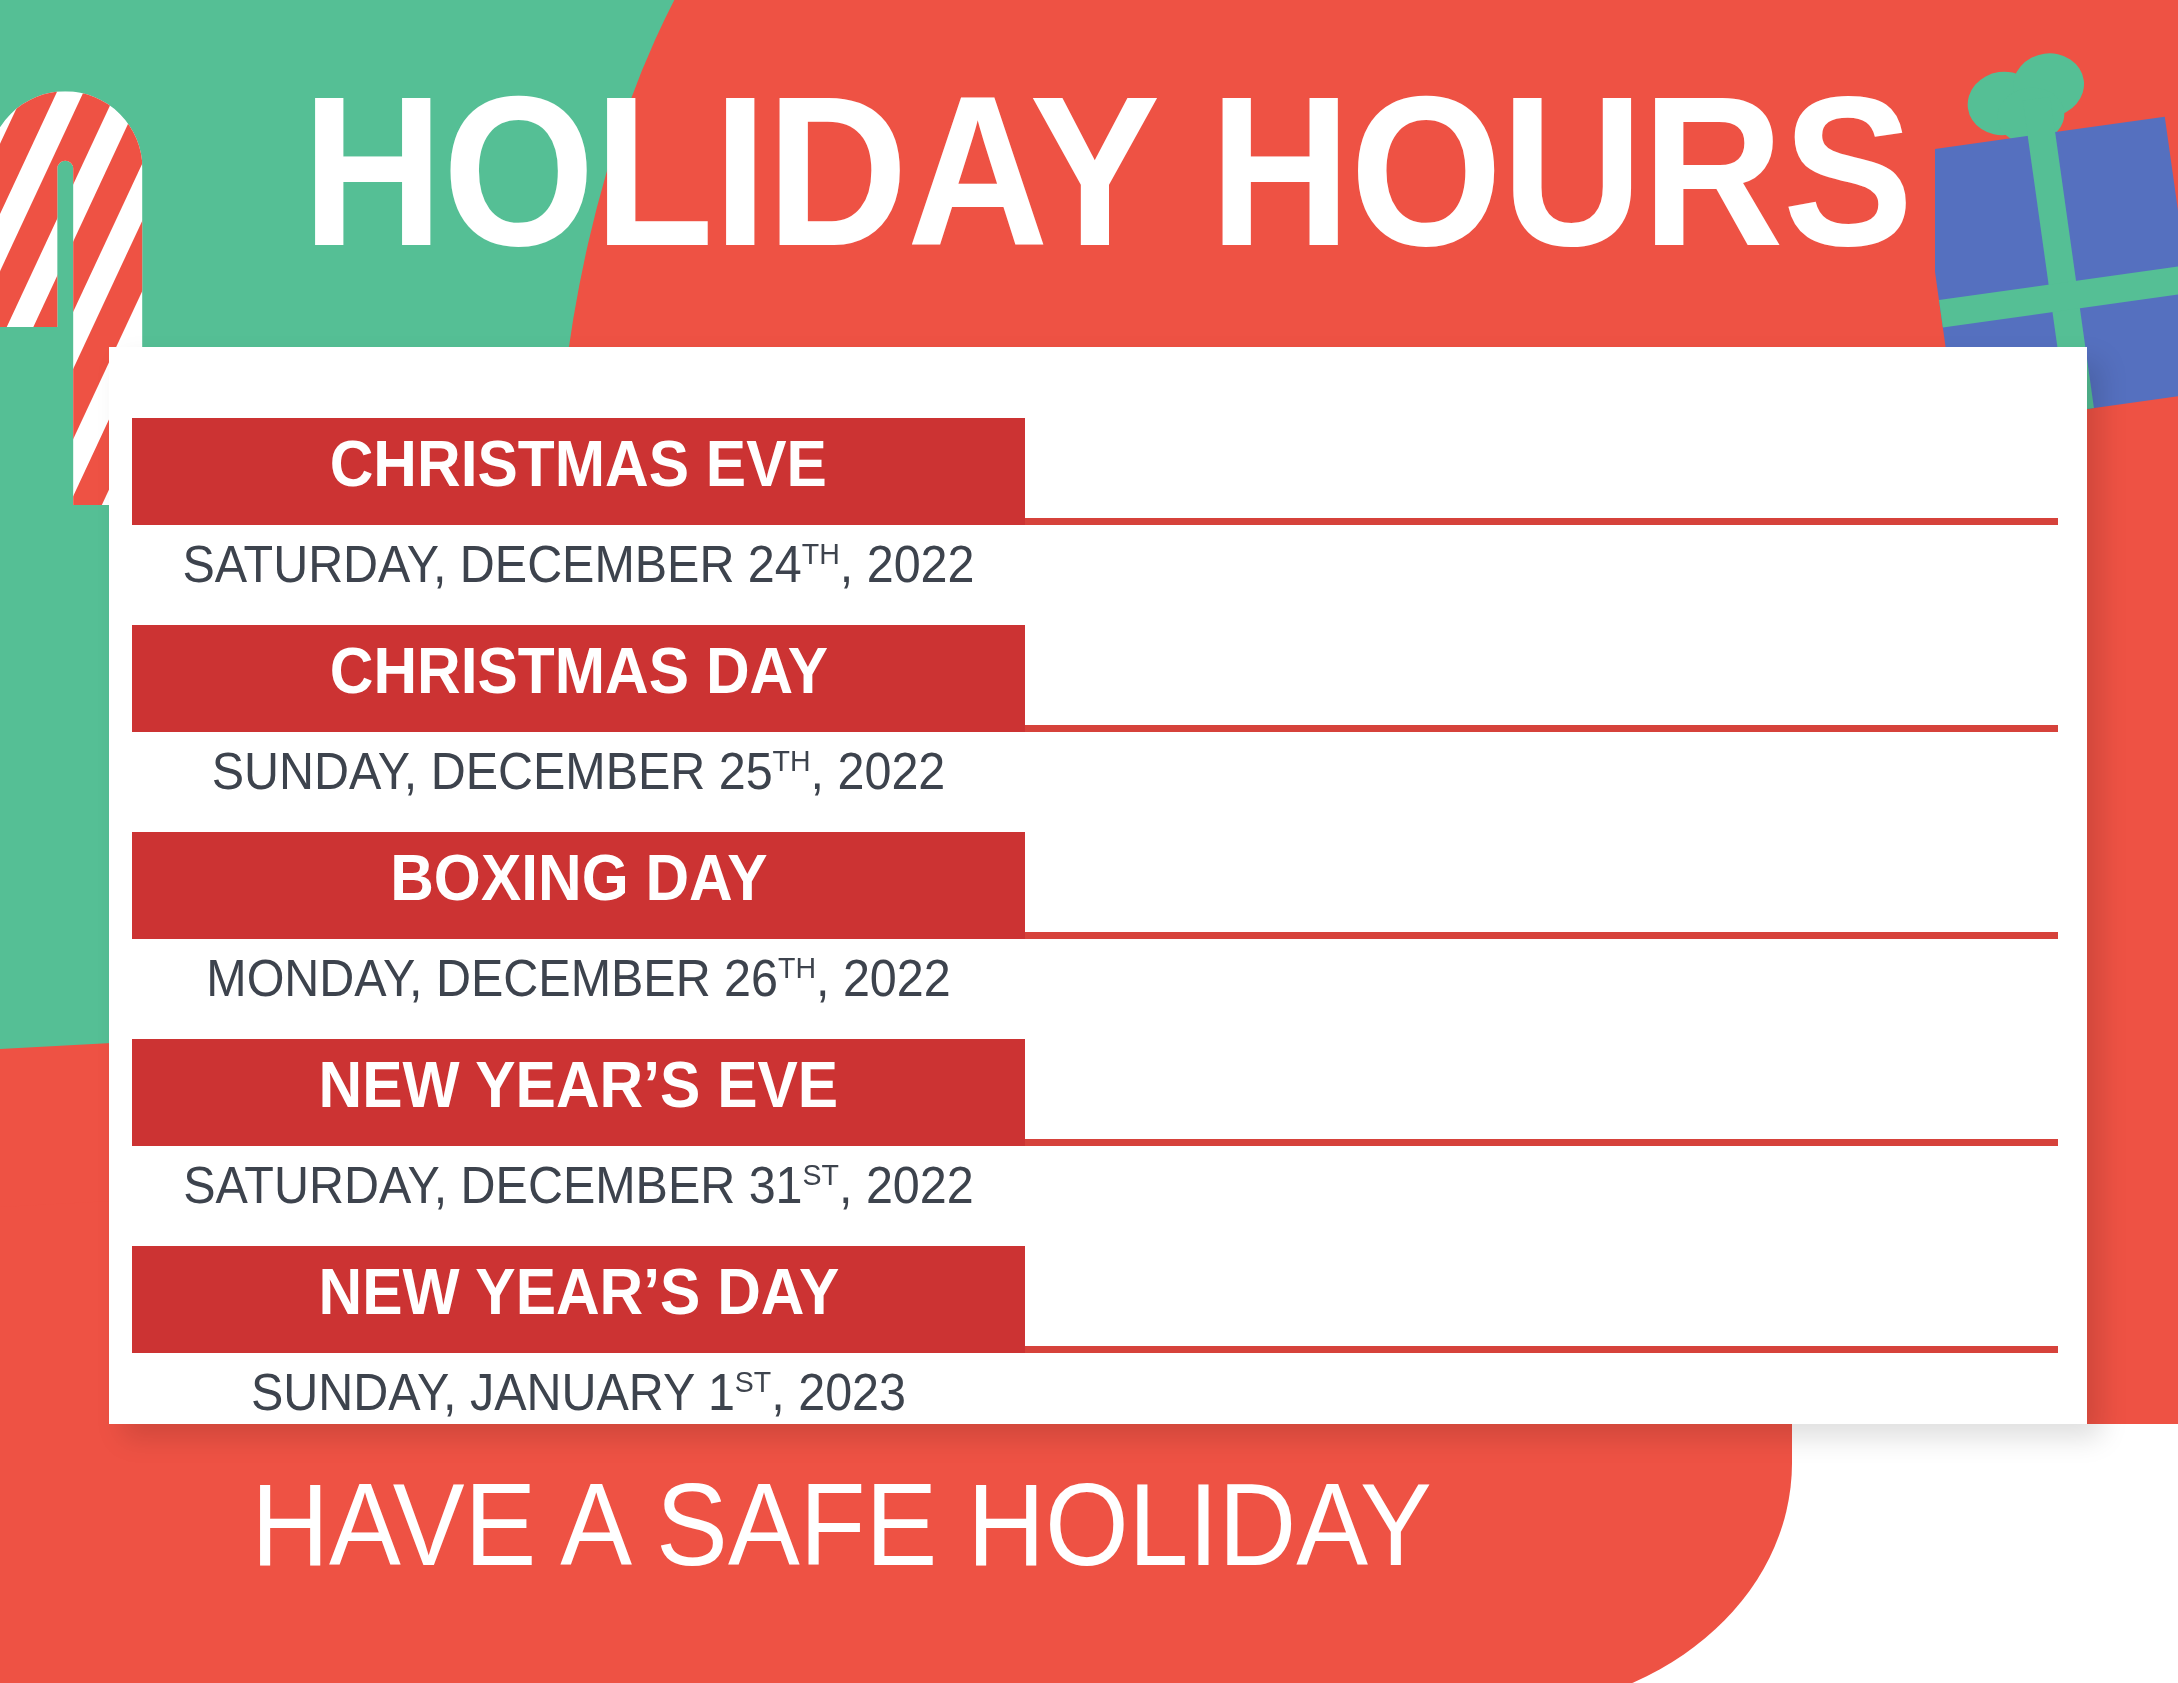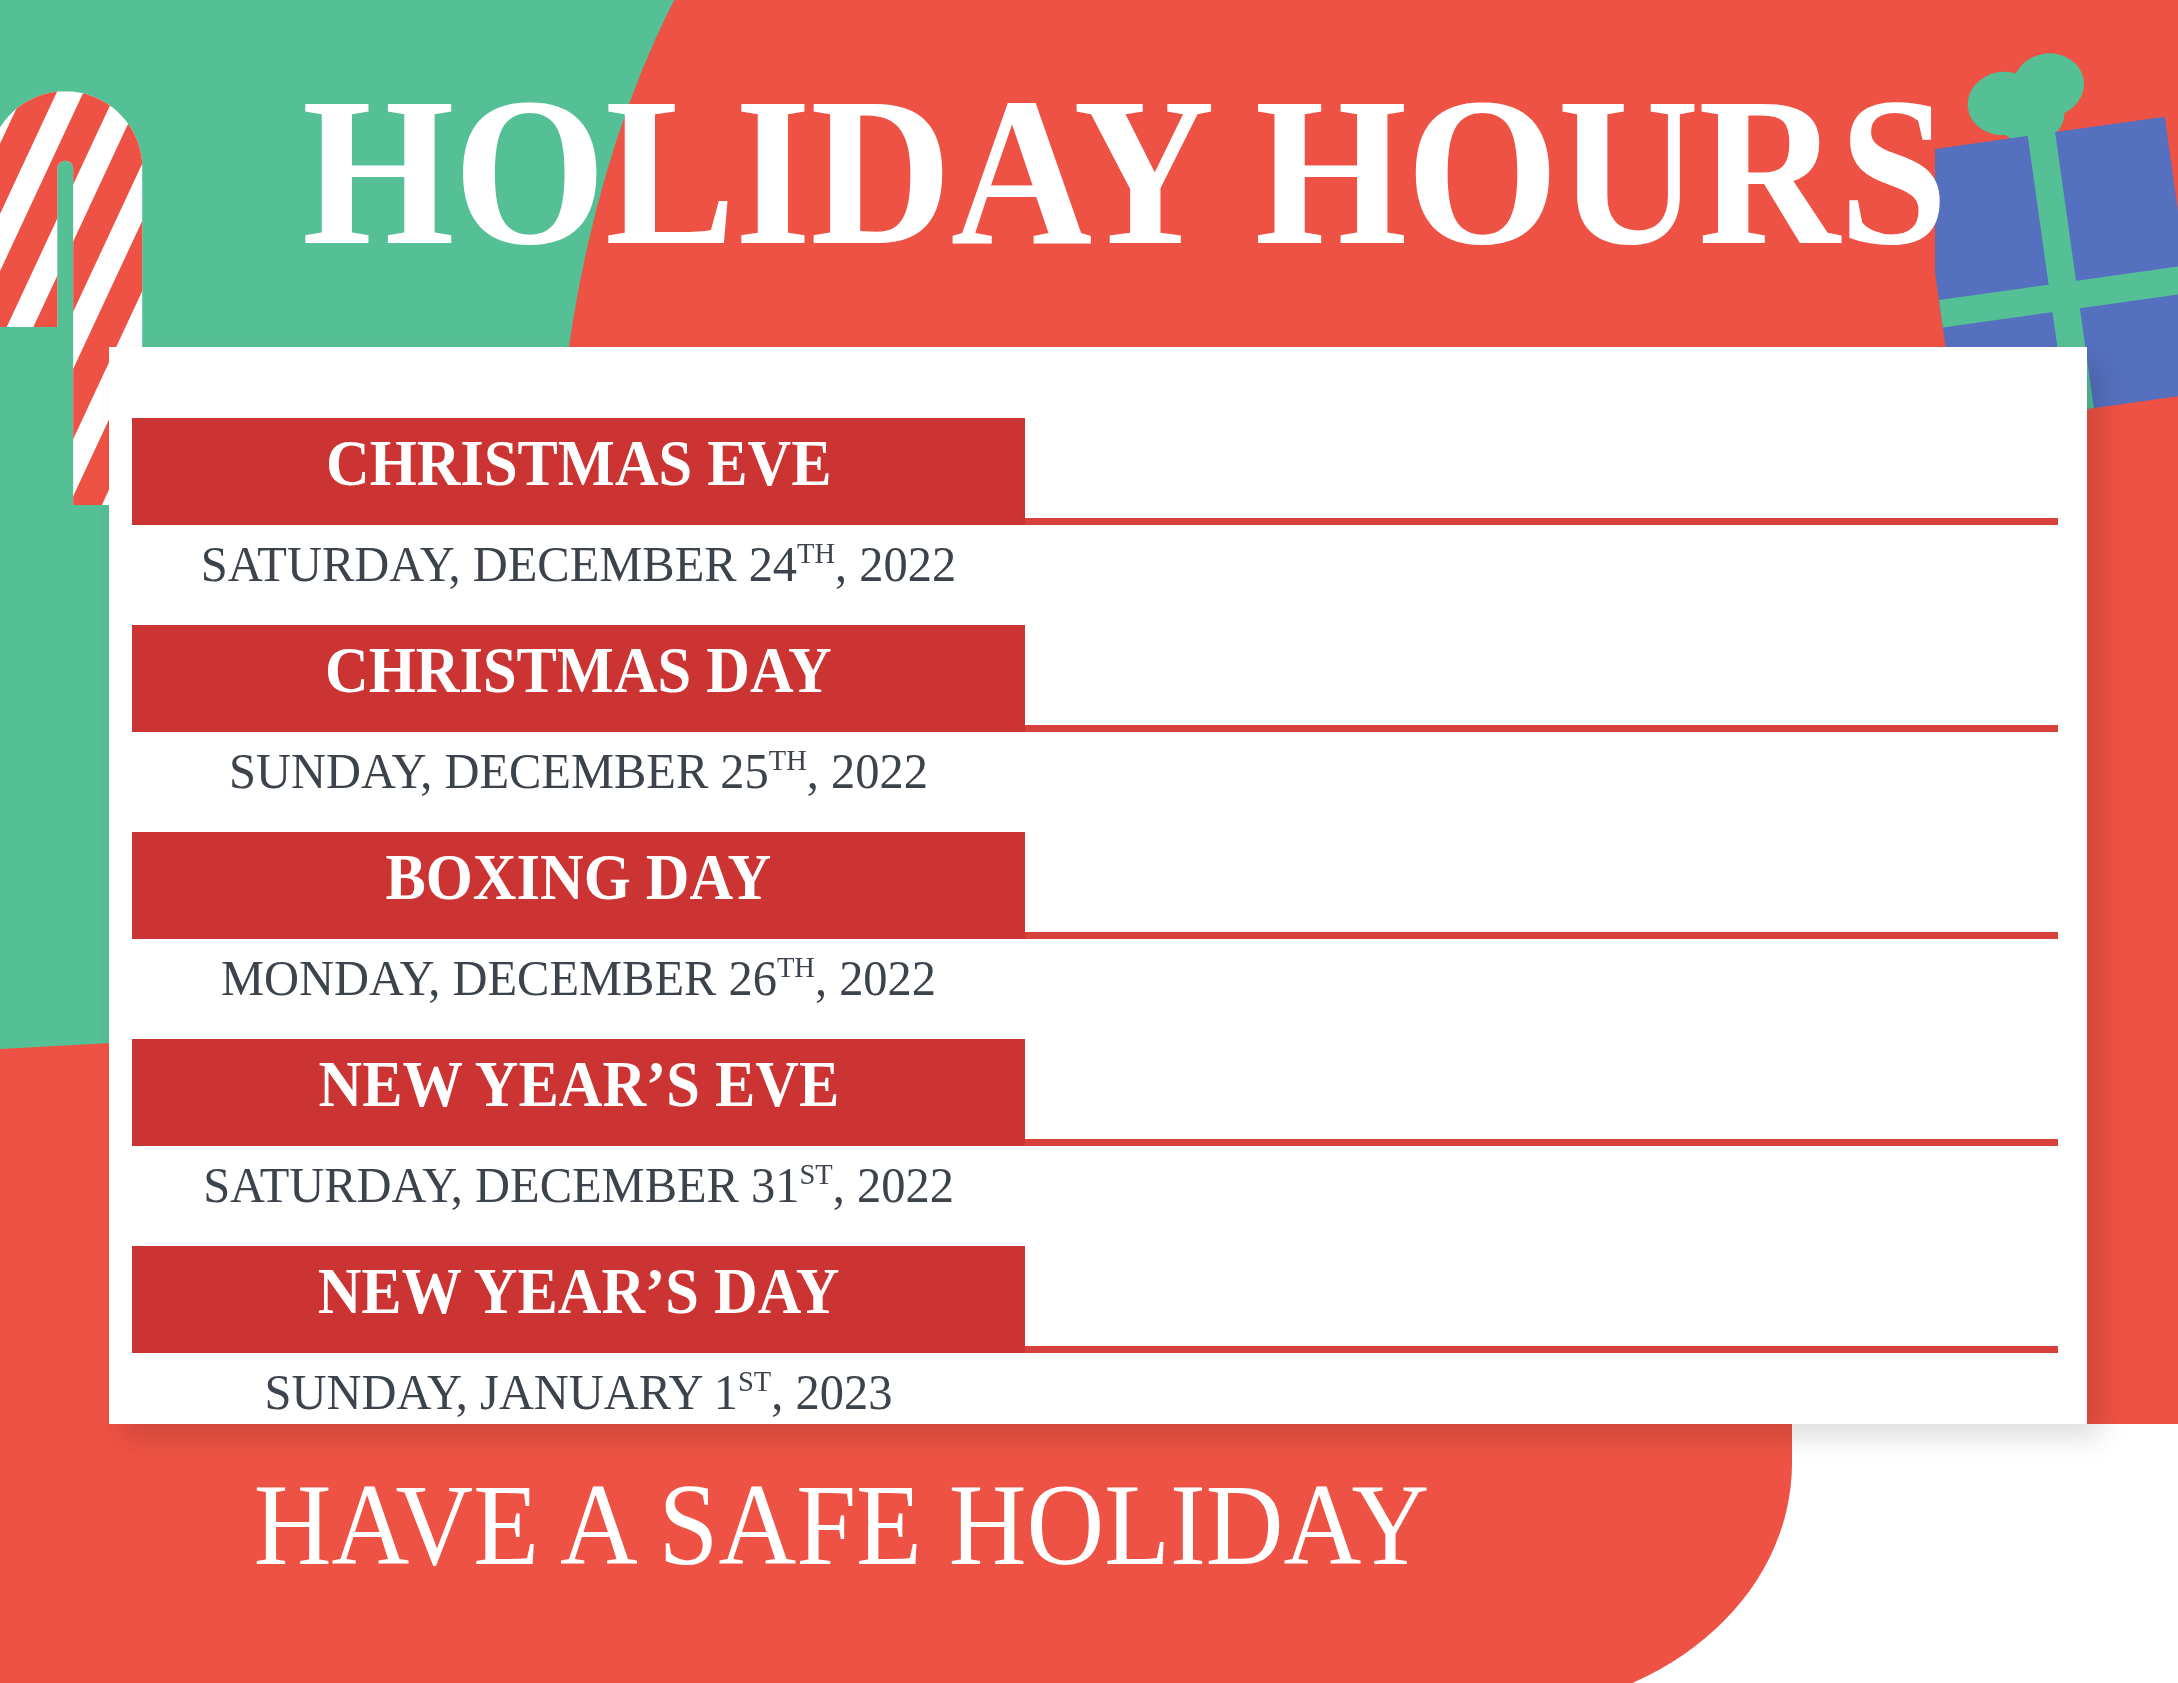--- a/index.html
+++ b/index.html
@@ -1,21 +1,21 @@
 <!DOCTYPE html>
 <html><head>
 <meta charset="utf-8">
 <style>
   html,body{margin:0;padding:0;}
   body{
     width:2178px;height:1683px;overflow:hidden;position:relative;
     background:#ffffff;
     font-family:"Liberation Sans", sans-serif;
   }
-  .poster{position:absolute;inset:0;overflow:hidden;font-family:Liberation Serif, serif;}
+  .poster{position:absolute;inset:0;overflow:hidden;}
 
   
   .bg-red{
     position:absolute;left:0;top:0;width:2178px;height:1683px;
     background:#EE5244;
   }
   .bg-green{
     position:absolute;left:0;top:0;width:1049px;height:1109px;
     background:#55BF95;
     border-bottom-right-radius:0;

